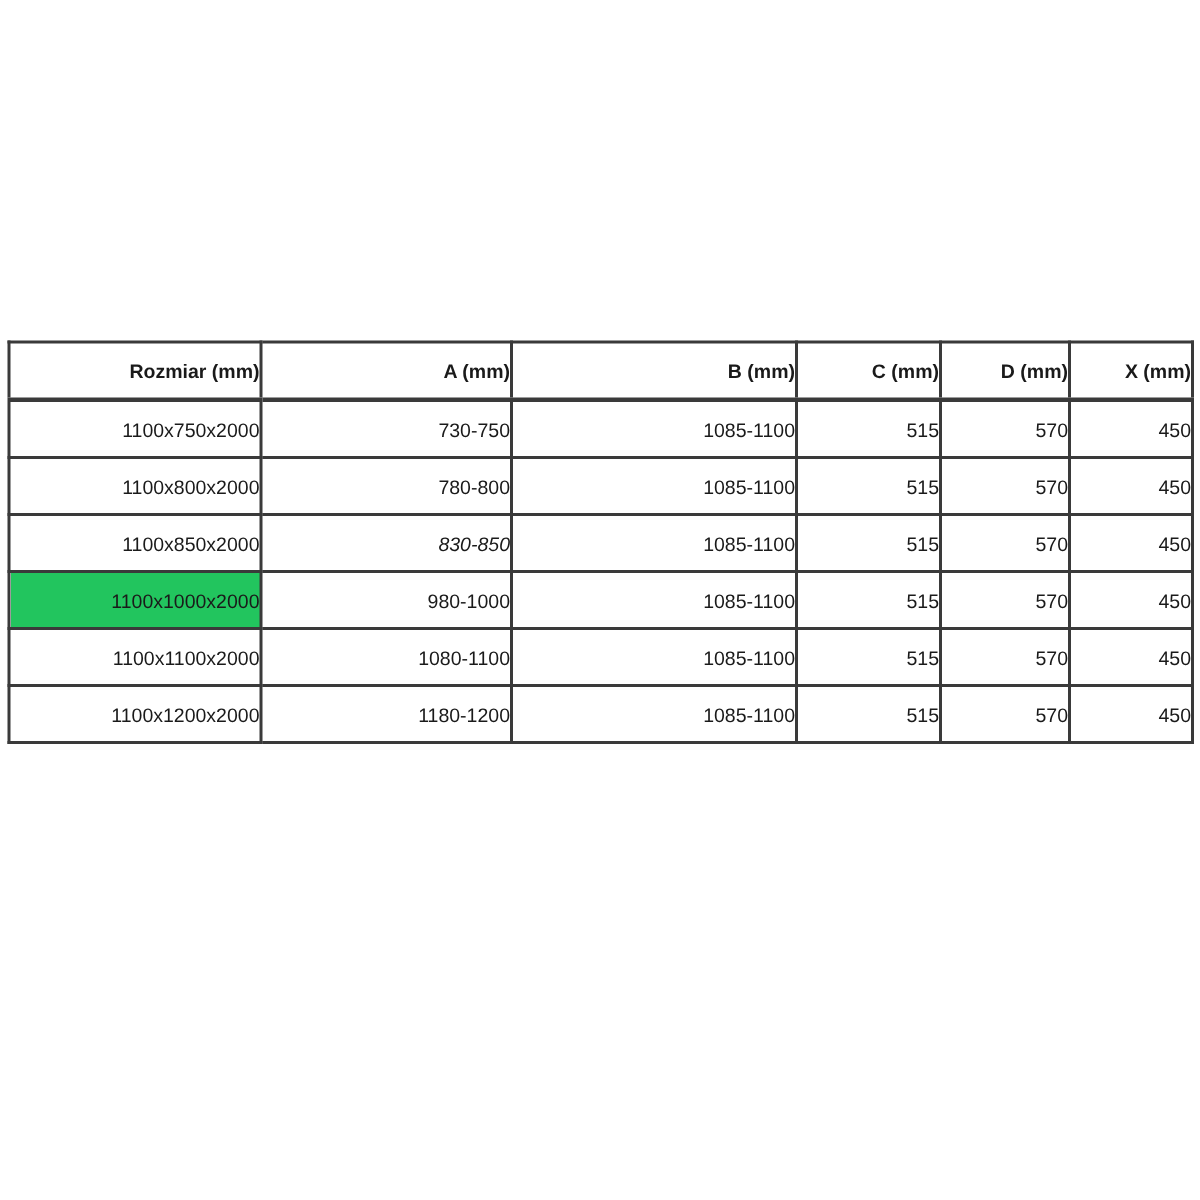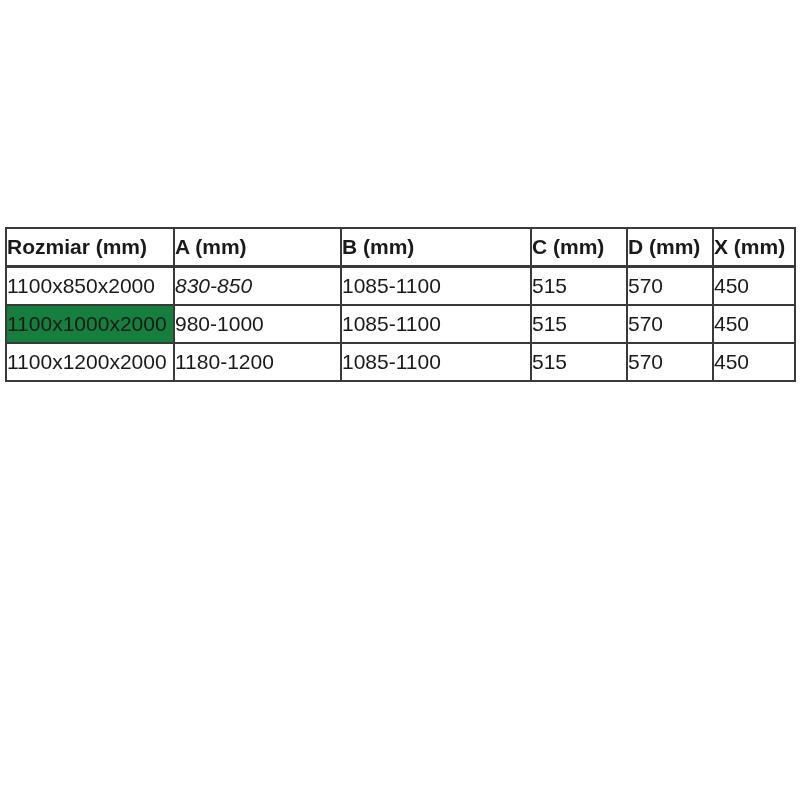--- a/index.html
+++ b/index.html
@@ -21,23 +21,23 @@
     width: 789px;
   }
   table.spec-table {
     border-collapse: collapse;
     table-layout: fixed;
     width: 100%;
   }
   table.spec-table th,
   table.spec-table td {
     border: 2px solid #3a3a3a;
-    text-align: left;
+    text-align: right;
     vertical-align: middle;
-    font-size: 21px;
+    font-size: 13px;
     padding: 0;
     height: 36px;
     overflow: hidden;
     white-space: nowrap;
     background: #ffffff;
     color: #1a1a1a;
   }
   table.spec-table th {
     font-weight: bold;
     border-bottom-width: 3px;
@@ -67,30 +67,54 @@
           <th style="border-color: rgb(58, 58, 58); color: rgb(26, 26, 26); background: rgb(255, 255, 255);">Rozmiar (mm)</th>
           <th style="border-color: rgb(58, 58, 58); color: rgb(26, 26, 26); background: rgb(255, 255, 255);">A (mm)</th>
           <th style="border-color: rgb(58, 58, 58); color: rgb(26, 26, 26); background: rgb(255, 255, 255);">B (mm)</th>
           <th style="border-color: rgb(58, 58, 58); color: rgb(26, 26, 26); background: rgb(255, 255, 255);">C (mm)</th>
           <th style="border-color: rgb(58, 58, 58); color: rgb(26, 26, 26); background: rgb(255, 255, 255);">D (mm)</th>
           <th style="border-color: rgb(58, 58, 58); color: rgb(26, 26, 26); background: rgb(255, 255, 255);">X (mm)</th>
         </tr>
     </thead>
     <tbody>
         <tr>
+          <td style="border-color: rgb(58, 58, 58); color: rgb(26, 26, 26); background: rgb(255, 255, 255);">1100x750x2000</td>
+          <td style="border-color: rgb(58, 58, 58); color: rgb(26, 26, 26); background: rgb(255, 255, 255);">730-750</td>
+          <td style="border-color: rgb(58, 58, 58); color: rgb(26, 26, 26); background: rgb(255, 255, 255);">1085-1100</td>
+          <td style="border-color: rgb(58, 58, 58); color: rgb(26, 26, 26); background: rgb(255, 255, 255);">515</td>
+          <td style="border-color: rgb(58, 58, 58); color: rgb(26, 26, 26); background: rgb(255, 255, 255);">570</td>
+          <td style="border-color: rgb(58, 58, 58); color: rgb(26, 26, 26); background: rgb(255, 255, 255);">450</td>
+        </tr>
+        <tr>
+          <td style="border-color: rgb(58, 58, 58); color: rgb(26, 26, 26); background: rgb(255, 255, 255);">1100x800x2000</td>
+          <td style="border-color: rgb(58, 58, 58); color: rgb(26, 26, 26); background: rgb(255, 255, 255);">780-800</td>
+          <td style="border-color: rgb(58, 58, 58); color: rgb(26, 26, 26); background: rgb(255, 255, 255);">1085-1100</td>
+          <td style="border-color: rgb(58, 58, 58); color: rgb(26, 26, 26); background: rgb(255, 255, 255);">515</td>
+          <td style="border-color: rgb(58, 58, 58); color: rgb(26, 26, 26); background: rgb(255, 255, 255);">570</td>
+          <td style="border-color: rgb(58, 58, 58); color: rgb(26, 26, 26); background: rgb(255, 255, 255);">450</td>
+        </tr>
+        <tr>
           <td style="border-color: rgb(58, 58, 58); color: rgb(26, 26, 26); background: rgb(255, 255, 255);">1100x850x2000</td>
           <td style="border-color: rgb(58, 58, 58); color: rgb(26, 26, 26); background: rgb(255, 255, 255); font-style: italic;">830-850</td>
           <td style="border-color: rgb(58, 58, 58); color: rgb(26, 26, 26); background: rgb(255, 255, 255);">1085-1100</td>
           <td style="border-color: rgb(58, 58, 58); color: rgb(26, 26, 26); background: rgb(255, 255, 255);">515</td>
           <td style="border-color: rgb(58, 58, 58); color: rgb(26, 26, 26); background: rgb(255, 255, 255);">570</td>
           <td style="border-color: rgb(58, 58, 58); color: rgb(26, 26, 26); background: rgb(255, 255, 255);">450</td>
         </tr>
         <tr>
-          <td style="border-color: rgb(58, 58, 58); color: rgb(26, 26, 26); background: #15803d;">1100x1000x2000</td>
+          <td style="border-color: rgb(58, 58, 58); color: rgb(26, 26, 26); background: #22c55e;">1100x1000x2000</td>
           <td style="border-color: rgb(58, 58, 58); color: rgb(26, 26, 26); background: rgb(255, 255, 255);">980-1000</td>
+          <td style="border-color: rgb(58, 58, 58); color: rgb(26, 26, 26); background: rgb(255, 255, 255);">1085-1100</td>
+          <td style="border-color: rgb(58, 58, 58); color: rgb(26, 26, 26); background: rgb(255, 255, 255);">515</td>
+          <td style="border-color: rgb(58, 58, 58); color: rgb(26, 26, 26); background: rgb(255, 255, 255);">570</td>
+          <td style="border-color: rgb(58, 58, 58); color: rgb(26, 26, 26); background: rgb(255, 255, 255);">450</td>
+        </tr>
+        <tr>
+          <td style="border-color: rgb(58, 58, 58); color: rgb(26, 26, 26); background: rgb(255, 255, 255);">1100x1100x2000</td>
+          <td style="border-color: rgb(58, 58, 58); color: rgb(26, 26, 26); background: rgb(255, 255, 255);">1080-1100</td>
           <td style="border-color: rgb(58, 58, 58); color: rgb(26, 26, 26); background: rgb(255, 255, 255);">1085-1100</td>
           <td style="border-color: rgb(58, 58, 58); color: rgb(26, 26, 26); background: rgb(255, 255, 255);">515</td>
           <td style="border-color: rgb(58, 58, 58); color: rgb(26, 26, 26); background: rgb(255, 255, 255);">570</td>
           <td style="border-color: rgb(58, 58, 58); color: rgb(26, 26, 26); background: rgb(255, 255, 255);">450</td>
         </tr>
         <tr>
           <td style="border-color: rgb(58, 58, 58); color: rgb(26, 26, 26); background: rgb(255, 255, 255);">1100x1200x2000</td>
           <td style="border-color: rgb(58, 58, 58); color: rgb(26, 26, 26); background: rgb(255, 255, 255);">1180-1200</td>
           <td style="border-color: rgb(58, 58, 58); color: rgb(26, 26, 26); background: rgb(255, 255, 255);">1085-1100</td>
           <td style="border-color: rgb(58, 58, 58); color: rgb(26, 26, 26); background: rgb(255, 255, 255);">515</td>

